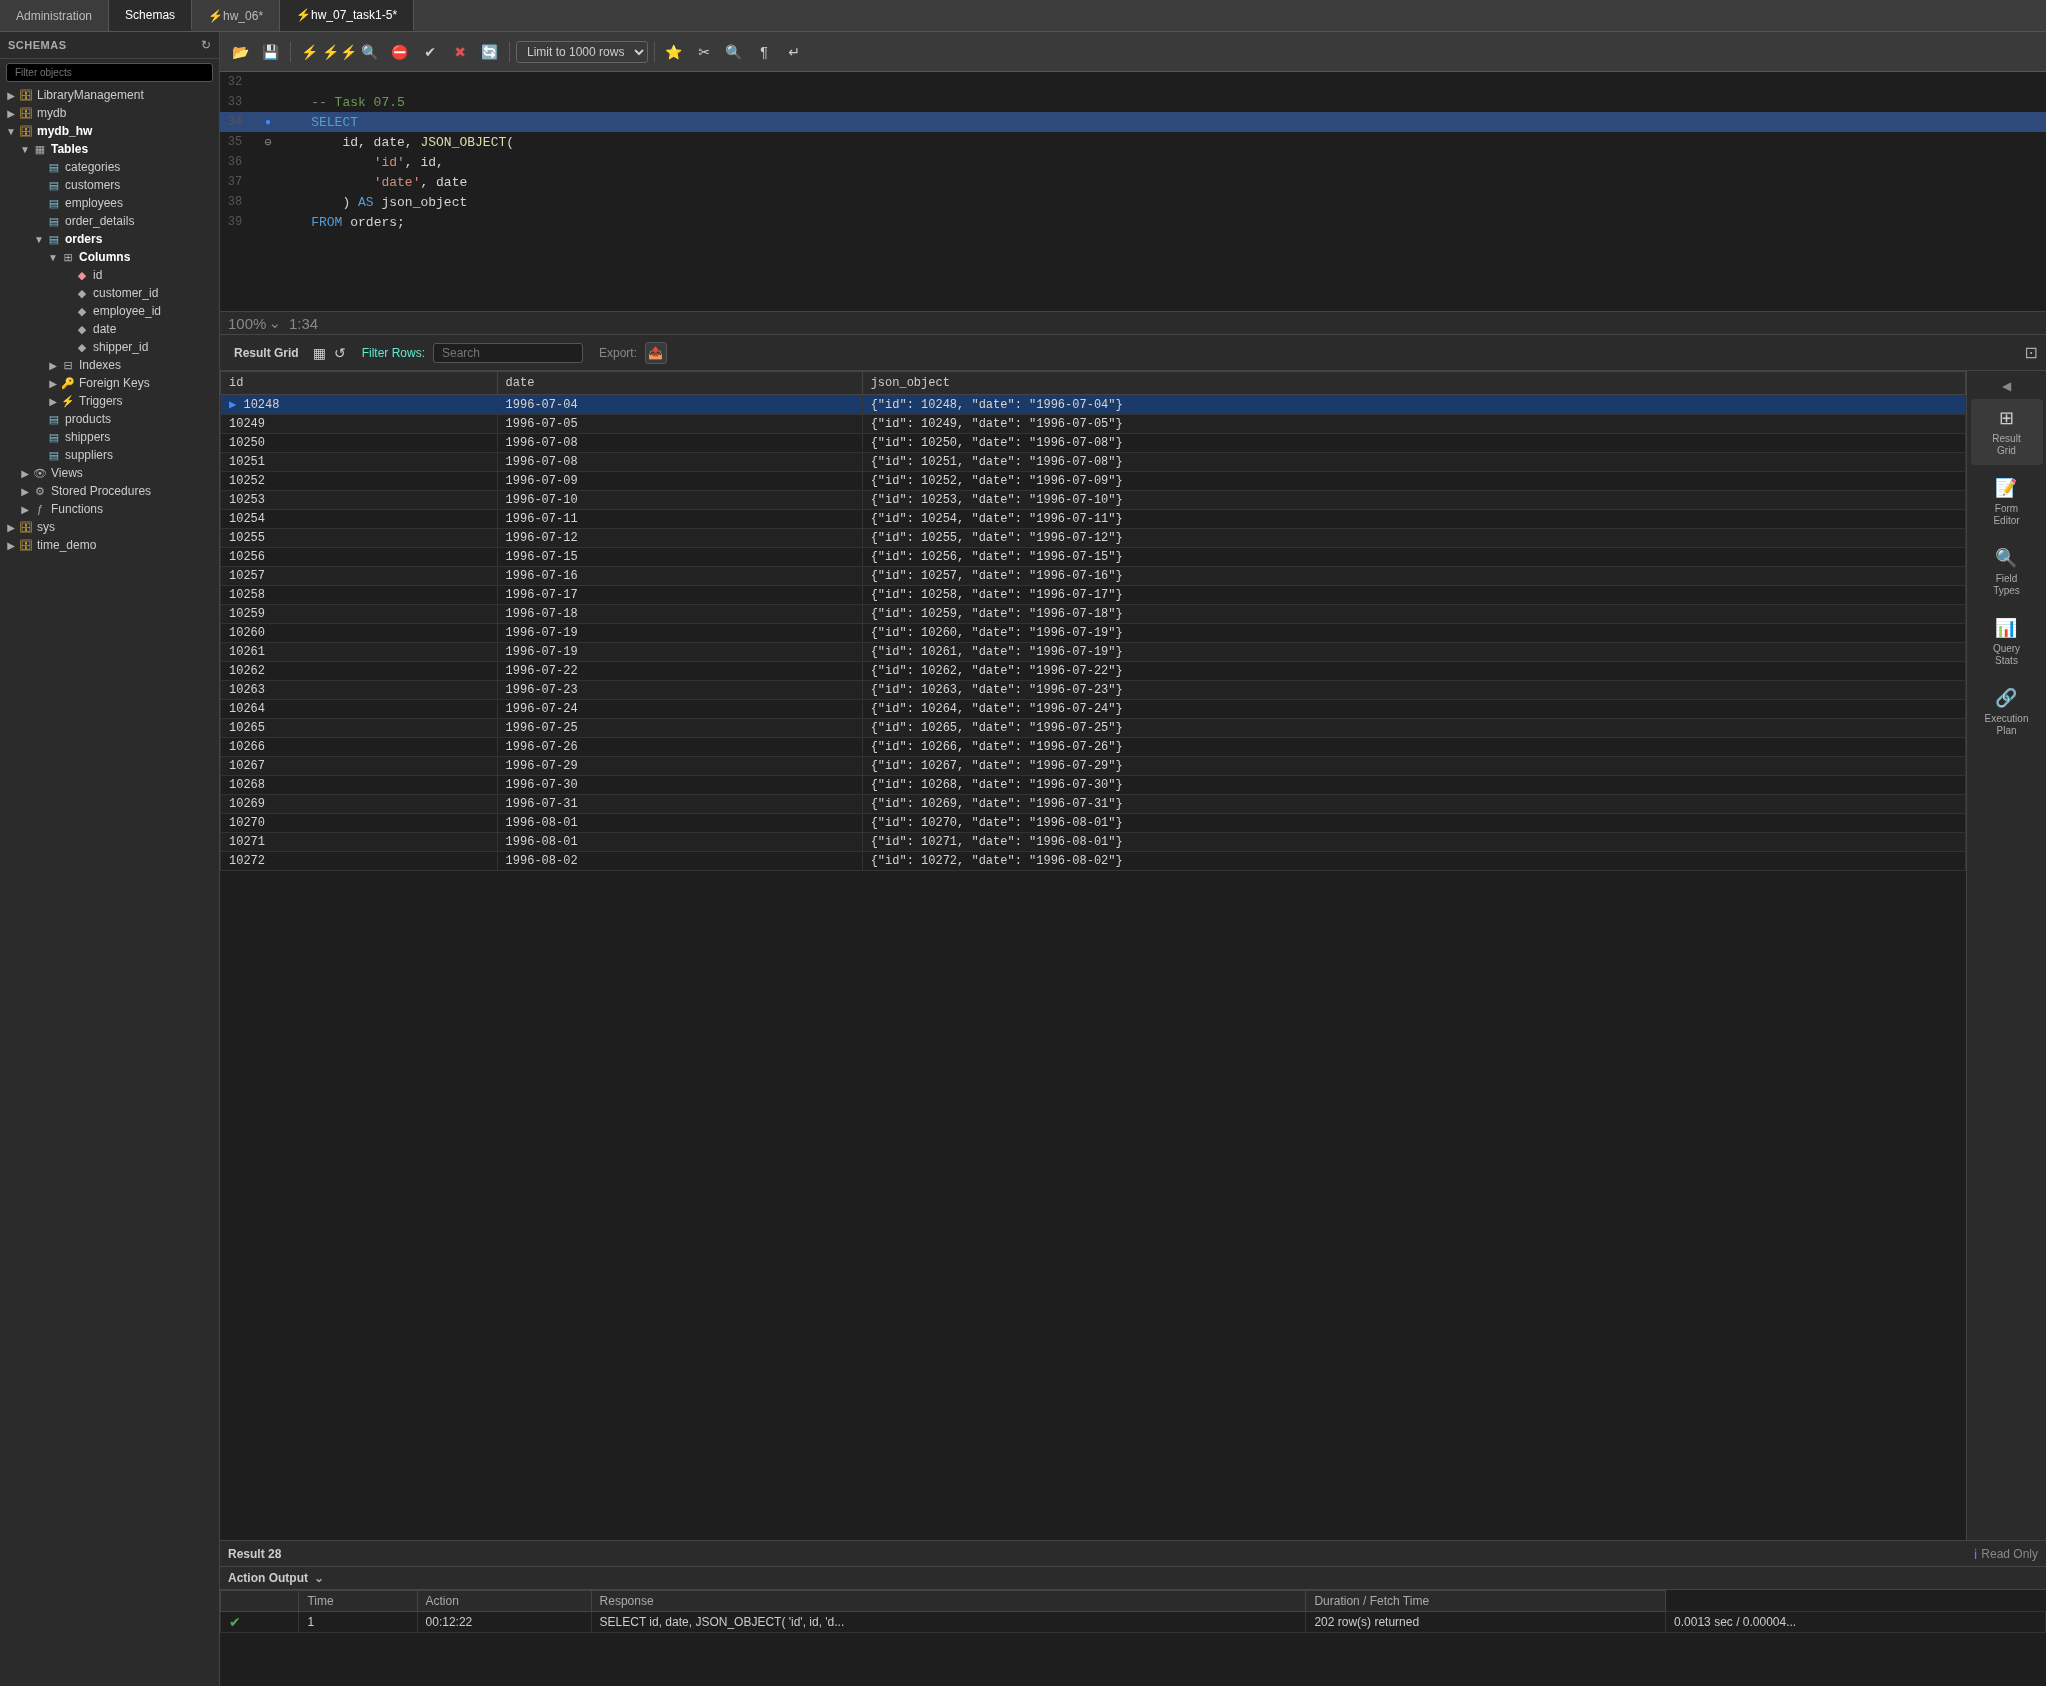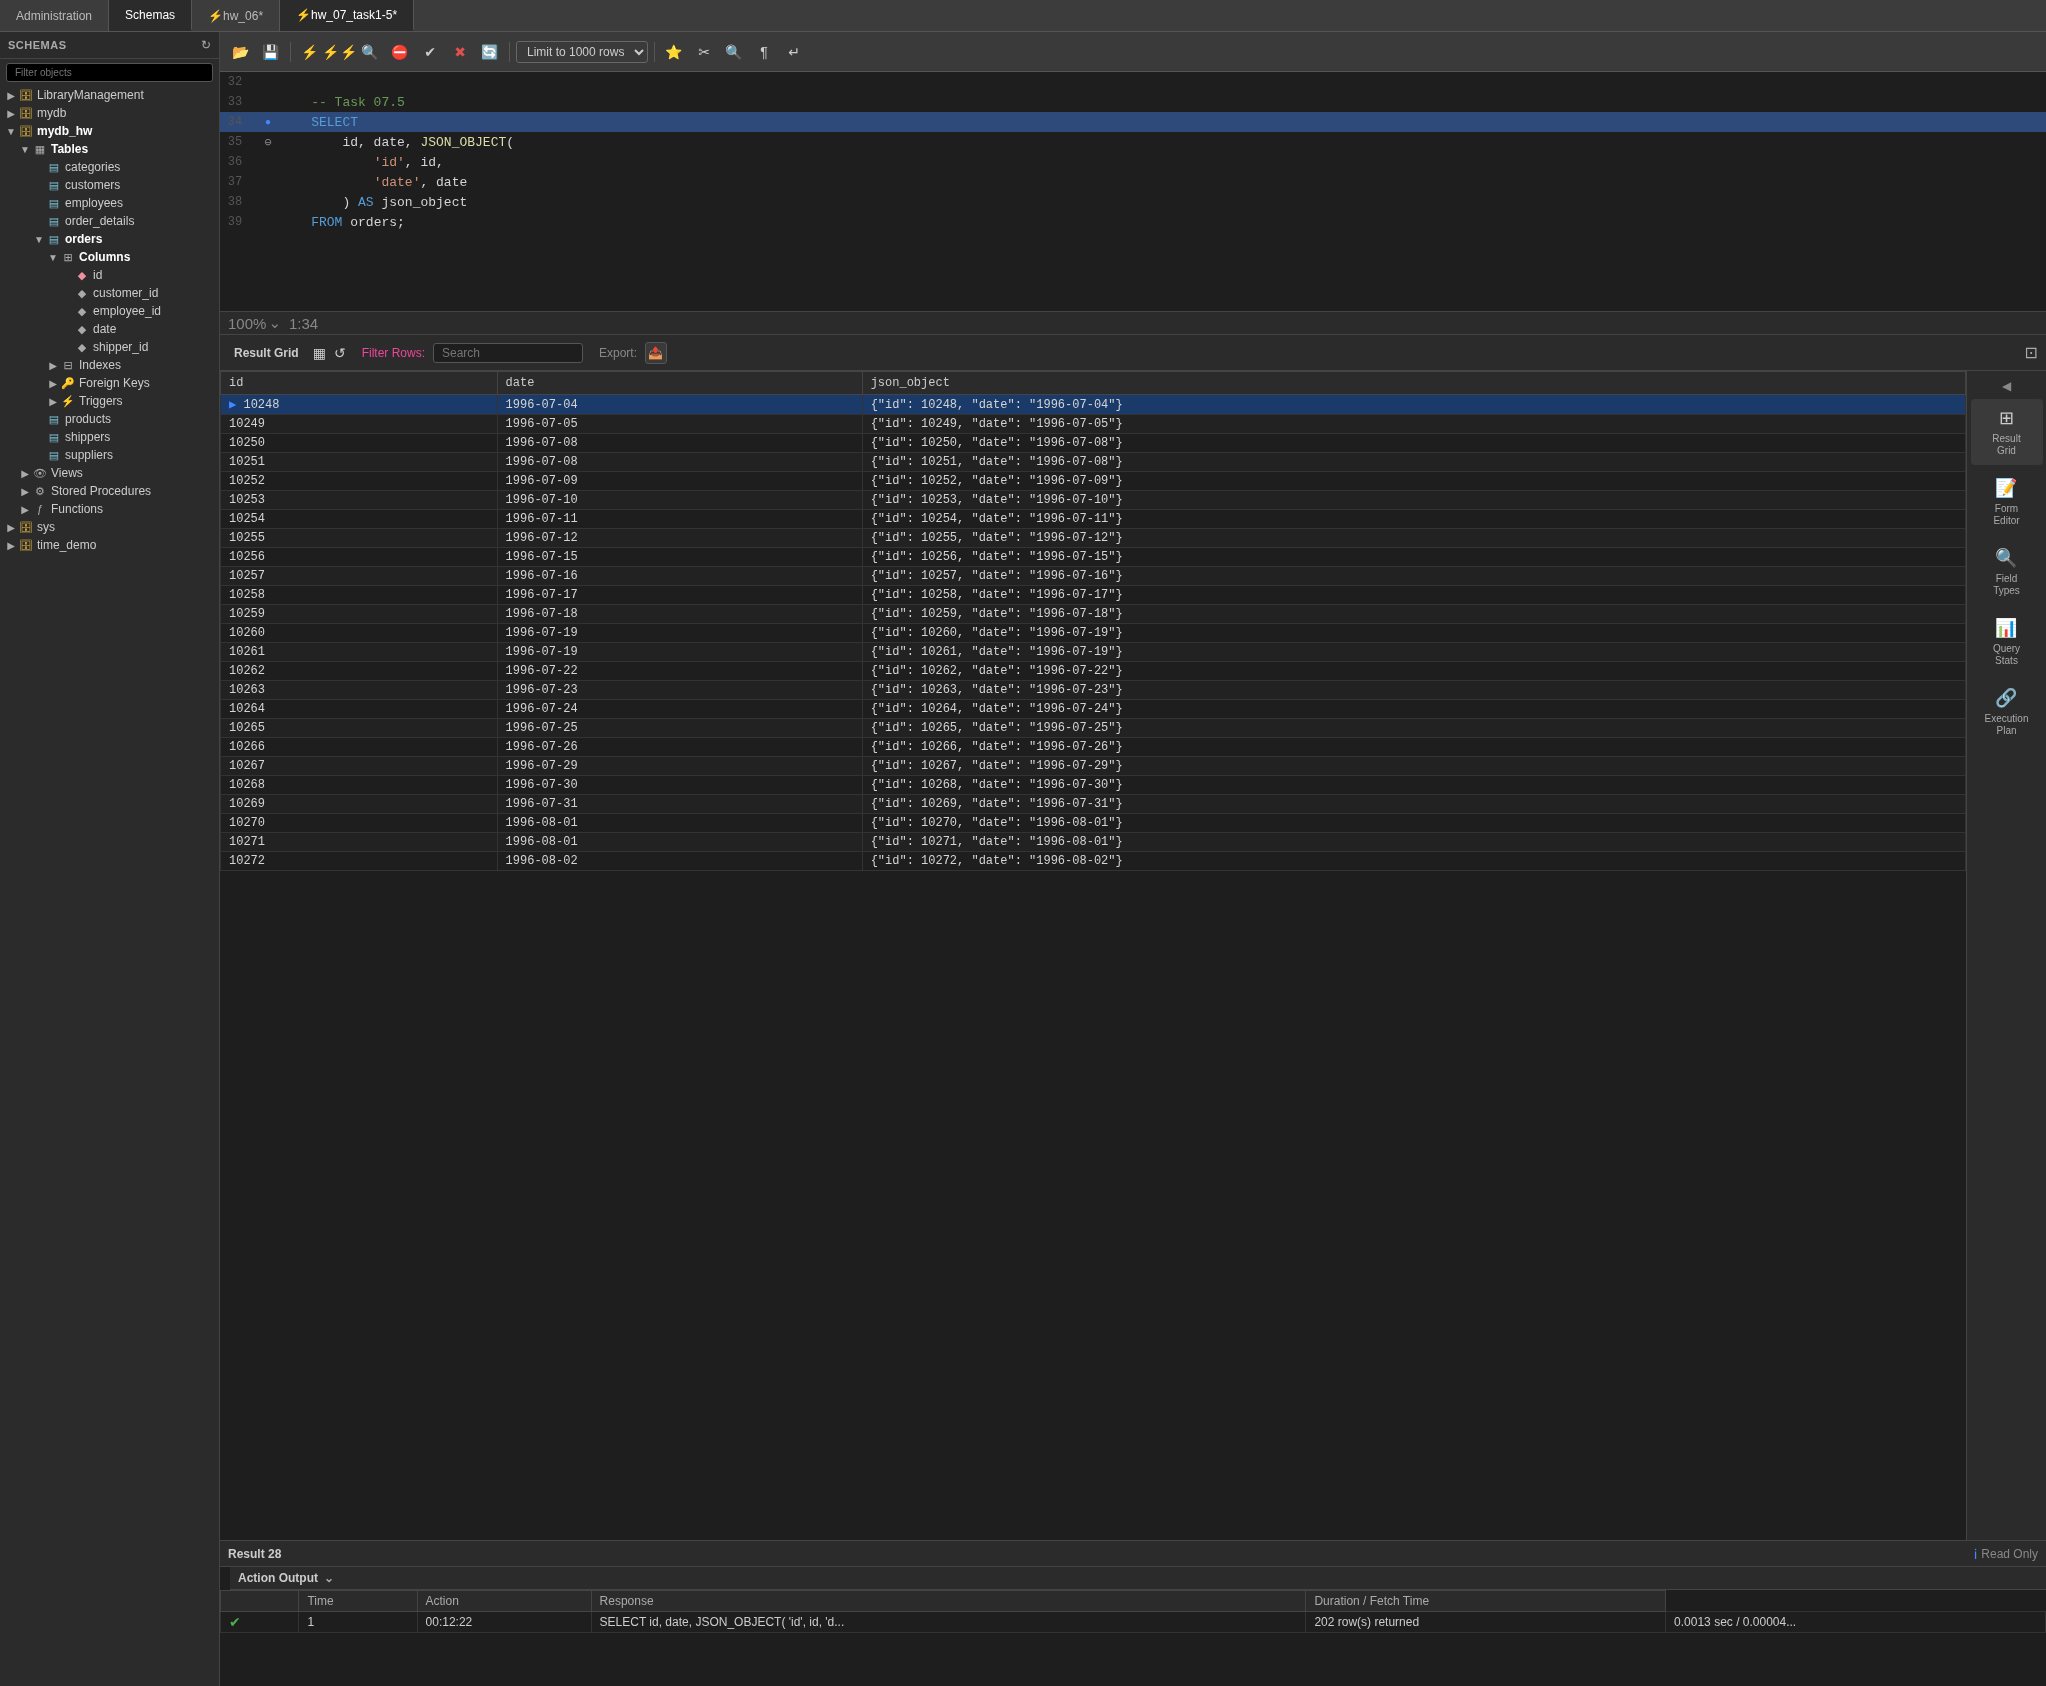--- a/index.html
+++ b/index.html
@@ -53,21 +53,21 @@
     
     .editor-footer { display: flex; align-items: center; padding: 2px 8px; background: #2b2b2b; border-bottom: 1px solid #444; font-size: 15px; color: #888; gap: 8px; }
     .zoom-control { display: flex; align-items: center; gap: 2px; }
 
     
     .results-panel { flex: 1; display: flex; flex-direction: column; overflow: hidden; }
 
     
     .result-tabs { display: flex; align-items: center; padding: 4px 8px; background: #2b2b2b; border-bottom: 1px solid #444; gap: 8px; height: 36px; }
     .result-tab { font-size: 12px; color: #ccc; cursor: pointer; padding: 2px 6px; border-radius: 3px; font-weight: bold; }
-    .filter-label { font-size: 12px; color: #ec4899; margin-left: 8px; }
+    .filter-label { font-size: 12px; color: #5eead4; margin-left: 8px; }
     .filter-input { background: #1e1e1e; border: 1px solid #555; color: #ccc; padding: 2px 8px; font-size: 12px; border-radius: 3px; width: 150px; }
     .export-label { font-size: 12px; color: #888; margin-left: 8px; }
     .export-btn { width: 22px; height: 22px; background: #3a3a3a; border: 1px solid #555; border-radius: 3px; cursor: pointer; display: flex; align-items: center; justify-content: center; font-size: 12px; color: #ccc; }
 
     
     .data-grid-container { flex: 1; overflow: auto; background: #1e1e1e; }
     .data-grid { width: 100%; border-collapse: collapse; font-size: 12px; font-family: 'Courier New', monospace; }
     .data-grid th { background: #2b2b2b; color: #ccc; padding: 4px 8px; border: 1px solid #444; text-align: left; font-weight: normal; position: sticky; top: 0; z-index: 1; }
     .data-grid td { padding: 2px 8px; border: 1px solid #333; color: #d4d4d4; white-space: nowrap; }
     .data-grid tr:nth-child(even) td { background: #222; }
@@ -83,21 +83,21 @@
     
     .right-panel { width: 80px; background: #2b2b2b; border-left: 1px solid #444; display: flex; flex-direction: column; align-items: center; padding: 4px 0; gap: 0; }
     .right-panel-btn { width: 72px; display: flex; flex-direction: column; align-items: center; padding: 8px 4px; cursor: pointer; border-radius: 4px; margin: 2px; }
     .right-panel-btn.active { background: #3a3a3a; }
     .right-panel-icon { font-size: 18px; color: #ccc; margin-bottom: 4px; }
     .right-panel-label { font-size: 10px; color: #aaa; text-align: center; line-height: 1.2; }
     .right-expand-arrow { color: #888; font-size: 12px; margin-top: 4px; }
 
     
     .action-output { height: 120px; background: #1e1e1e; border-top: 1px solid #444; display: flex; flex-direction: column; }
-    .action-header { display: flex; align-items: center; padding: 4px 8px; background: #2b2b2b; border-bottom: 1px solid #444; font-size: 12px; font-weight: bold; color: #ccc; gap: 6px; margin-left: 10px; }
+    .action-header { display: flex; align-items: center; padding: 4px 8px; background: #2b2b2b; border-bottom: 1px solid #444; font-size: 12px; font-weight: bold; color: #ccc; gap: 6px; }
     .action-table { flex: 1; overflow-y: auto; }
     .action-tbl { width: 100%; border-collapse: collapse; font-size: 12px; }
     .action-tbl th { background: #2b2b2b; color: #aaa; padding: 3px 8px; border: 1px solid #444; text-align: left; font-weight: normal; }
     .action-tbl td { padding: 2px 8px; border: 1px solid #333; color: #ccc; }
     .action-tbl tr:nth-child(even) td { background: #222; }
 
     
     ::-webkit-scrollbar { width: 8px; height: 8px; }
     ::-webkit-scrollbar-track { background: #2b2b2b; }
     ::-webkit-scrollbar-thumb { background: #555; border-radius: 4px; }

